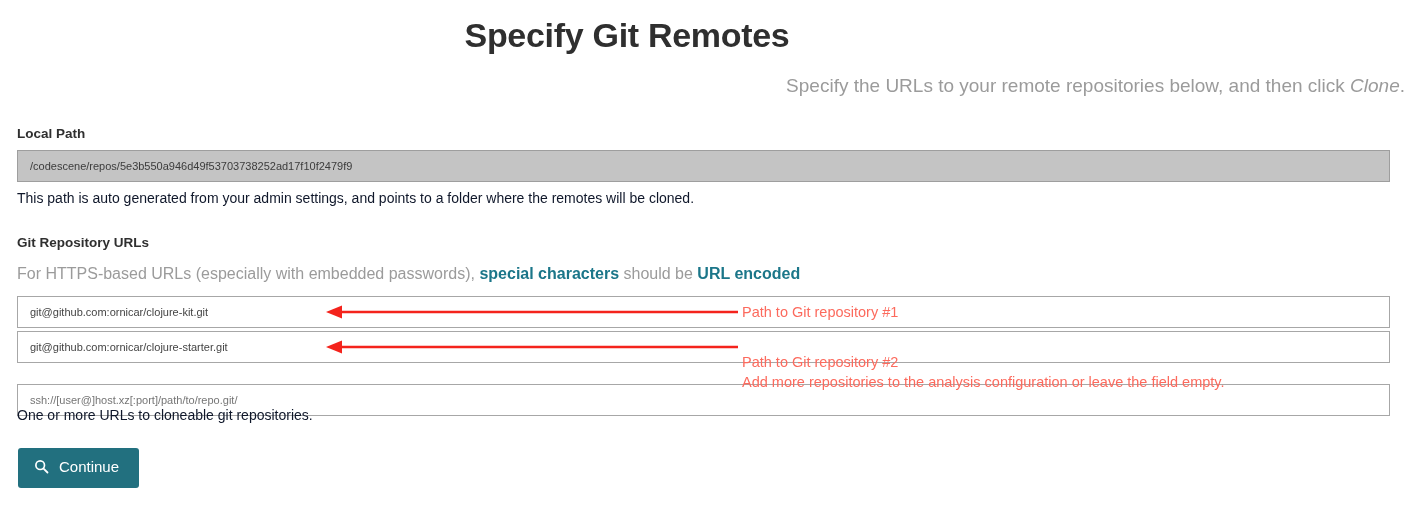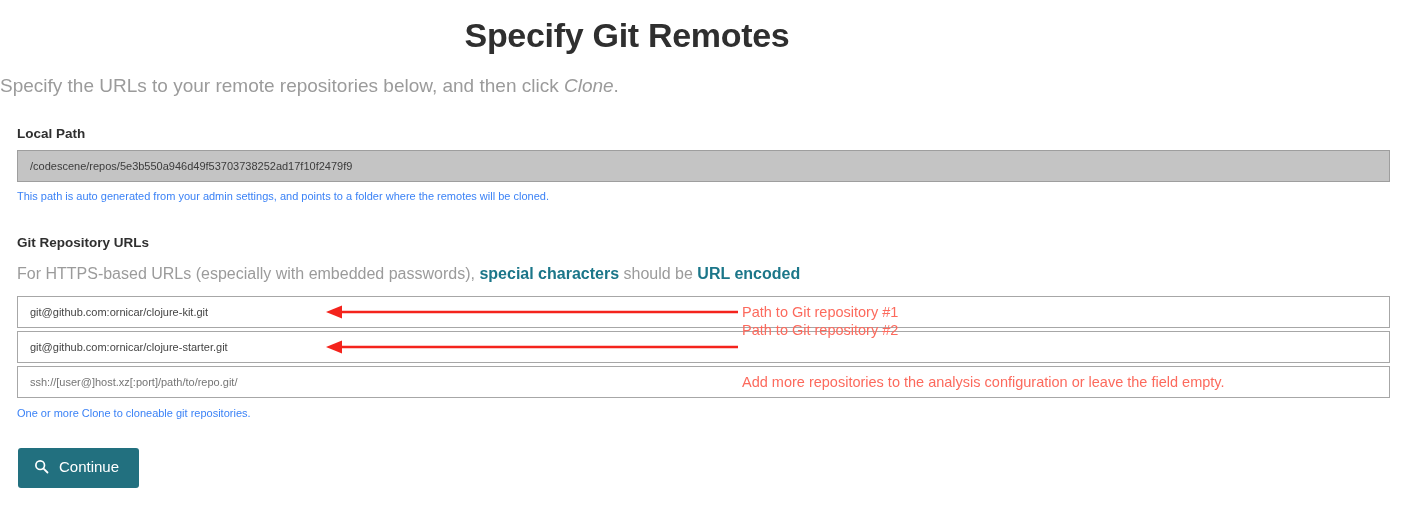--- a/index.html
+++ b/index.html
@@ -26,21 +26,21 @@
     font-size: 34px;
     font-weight: bold;
     color: #2f2f2f;
     letter-spacing: -0.3px;
   }
   .page-subtitle {
     position: absolute;
     top: 75px;
     left: 0;
     width: 1405px;
-    text-align: left;
+    text-align: right;
     font-size: 19px;
     color: #9b9b9b;
     font-weight: 400;
   }
   .page-subtitle .em {
     font-style: italic;
   }
 
   
   .field-label {
@@ -70,27 +70,27 @@
     outline: none;
   }
   .input-disabled {
     top: 150px;
     background: #c4c4c4;
     border-color: #9e9e9e;
     color: #3c3c3c;
   }
   .input-url-1 { top: 296px; }
   .input-url-2 { top: 331px; }
-  .input-url-3 { top: 366px; color: #3b82f6; }
+  .input-url-3 { top: 384px; color: #3b82f6; }
 
   .help-text {
     position: absolute;
     left: 17px;
-    font-size: 11px;
-    color: #3b82f6;
+    font-size: 14px;
+    color: #0f172a;
   }
   .help-local-path { top: 190px; }
   .help-git-urls   { top: 407px; }
 
   .note-https {
     position: absolute;
     left: 17px;
     top: 265px;
     font-size: 16px;
     color: #9b9b9b;
@@ -128,21 +128,21 @@
   }
 
   
   .annotation {
     position: absolute;
     font-size: 14.5px;
     color: #fc6a5d;
     white-space: nowrap;
   }
   .anno-1 { left: 742px; top: 304px; }
-  .anno-2 { left: 742px; top: 322px; }
+  .anno-2 { left: 742px; top: 354px; }
   .anno-3 { left: 742px; top: 374px; }
 
   .arrow-svg {
     position: absolute;
     left: 326px;
     width: 412px;
     height: 16px;
     overflow: visible;
   }
   .arrow-1 { top: 304px; }
@@ -158,21 +158,21 @@
 <input class="text-input input-disabled" type="text" readonly="" value="/codescene/repos/5e3b550a946d49f53703738252ad17f10f2479f9" style="">
 <div class="help-text help-local-path">This path is auto generated from your admin settings, and points to a folder where the remotes will be cloned.</div>
 
 <div class="field-label label-git-urls">Git Repository URLs</div>
 <div class="note-https"><span>For HTTPS-based URLs (especially with embedded passwords), </span><span class="link">special characters</span><span> should be </span><span class="link">URL encoded</span></div>
 
 <input class="text-input input-url-1" type="text" value="git@github.com:ornicar/clojure-kit.git" style="">
 <input class="text-input input-url-2" type="text" value="git@github.com:ornicar/clojure-starter.git" style="">
 <input class="text-input input-url-3" type="text" placeholder="ssh://[user@]host.xz[:port]/path/to/repo.git/" style="">
 
-<div class="help-text help-git-urls">One or more Clone to cloneable git repositories.</div>
+<div class="help-text help-git-urls">One or more URLs to cloneable git repositories.</div>
 
 <button class="continue-button">
   <svg class="magnifier" viewBox="0 0 16 16">
     <circle cx="6.6" cy="6.6" r="4.6" fill="none" stroke="#ffffff" stroke-width="1.8"></circle>
     <line x1="10.2" y1="10.2" x2="14.4" y2="14.4" stroke="#ffffff" stroke-width="1.9" stroke-linecap="round"></line>
   </svg>
   <span>Continue</span>
 </button>
 
 <svg class="arrow-svg arrow-1" viewBox="0 0 412 16">

